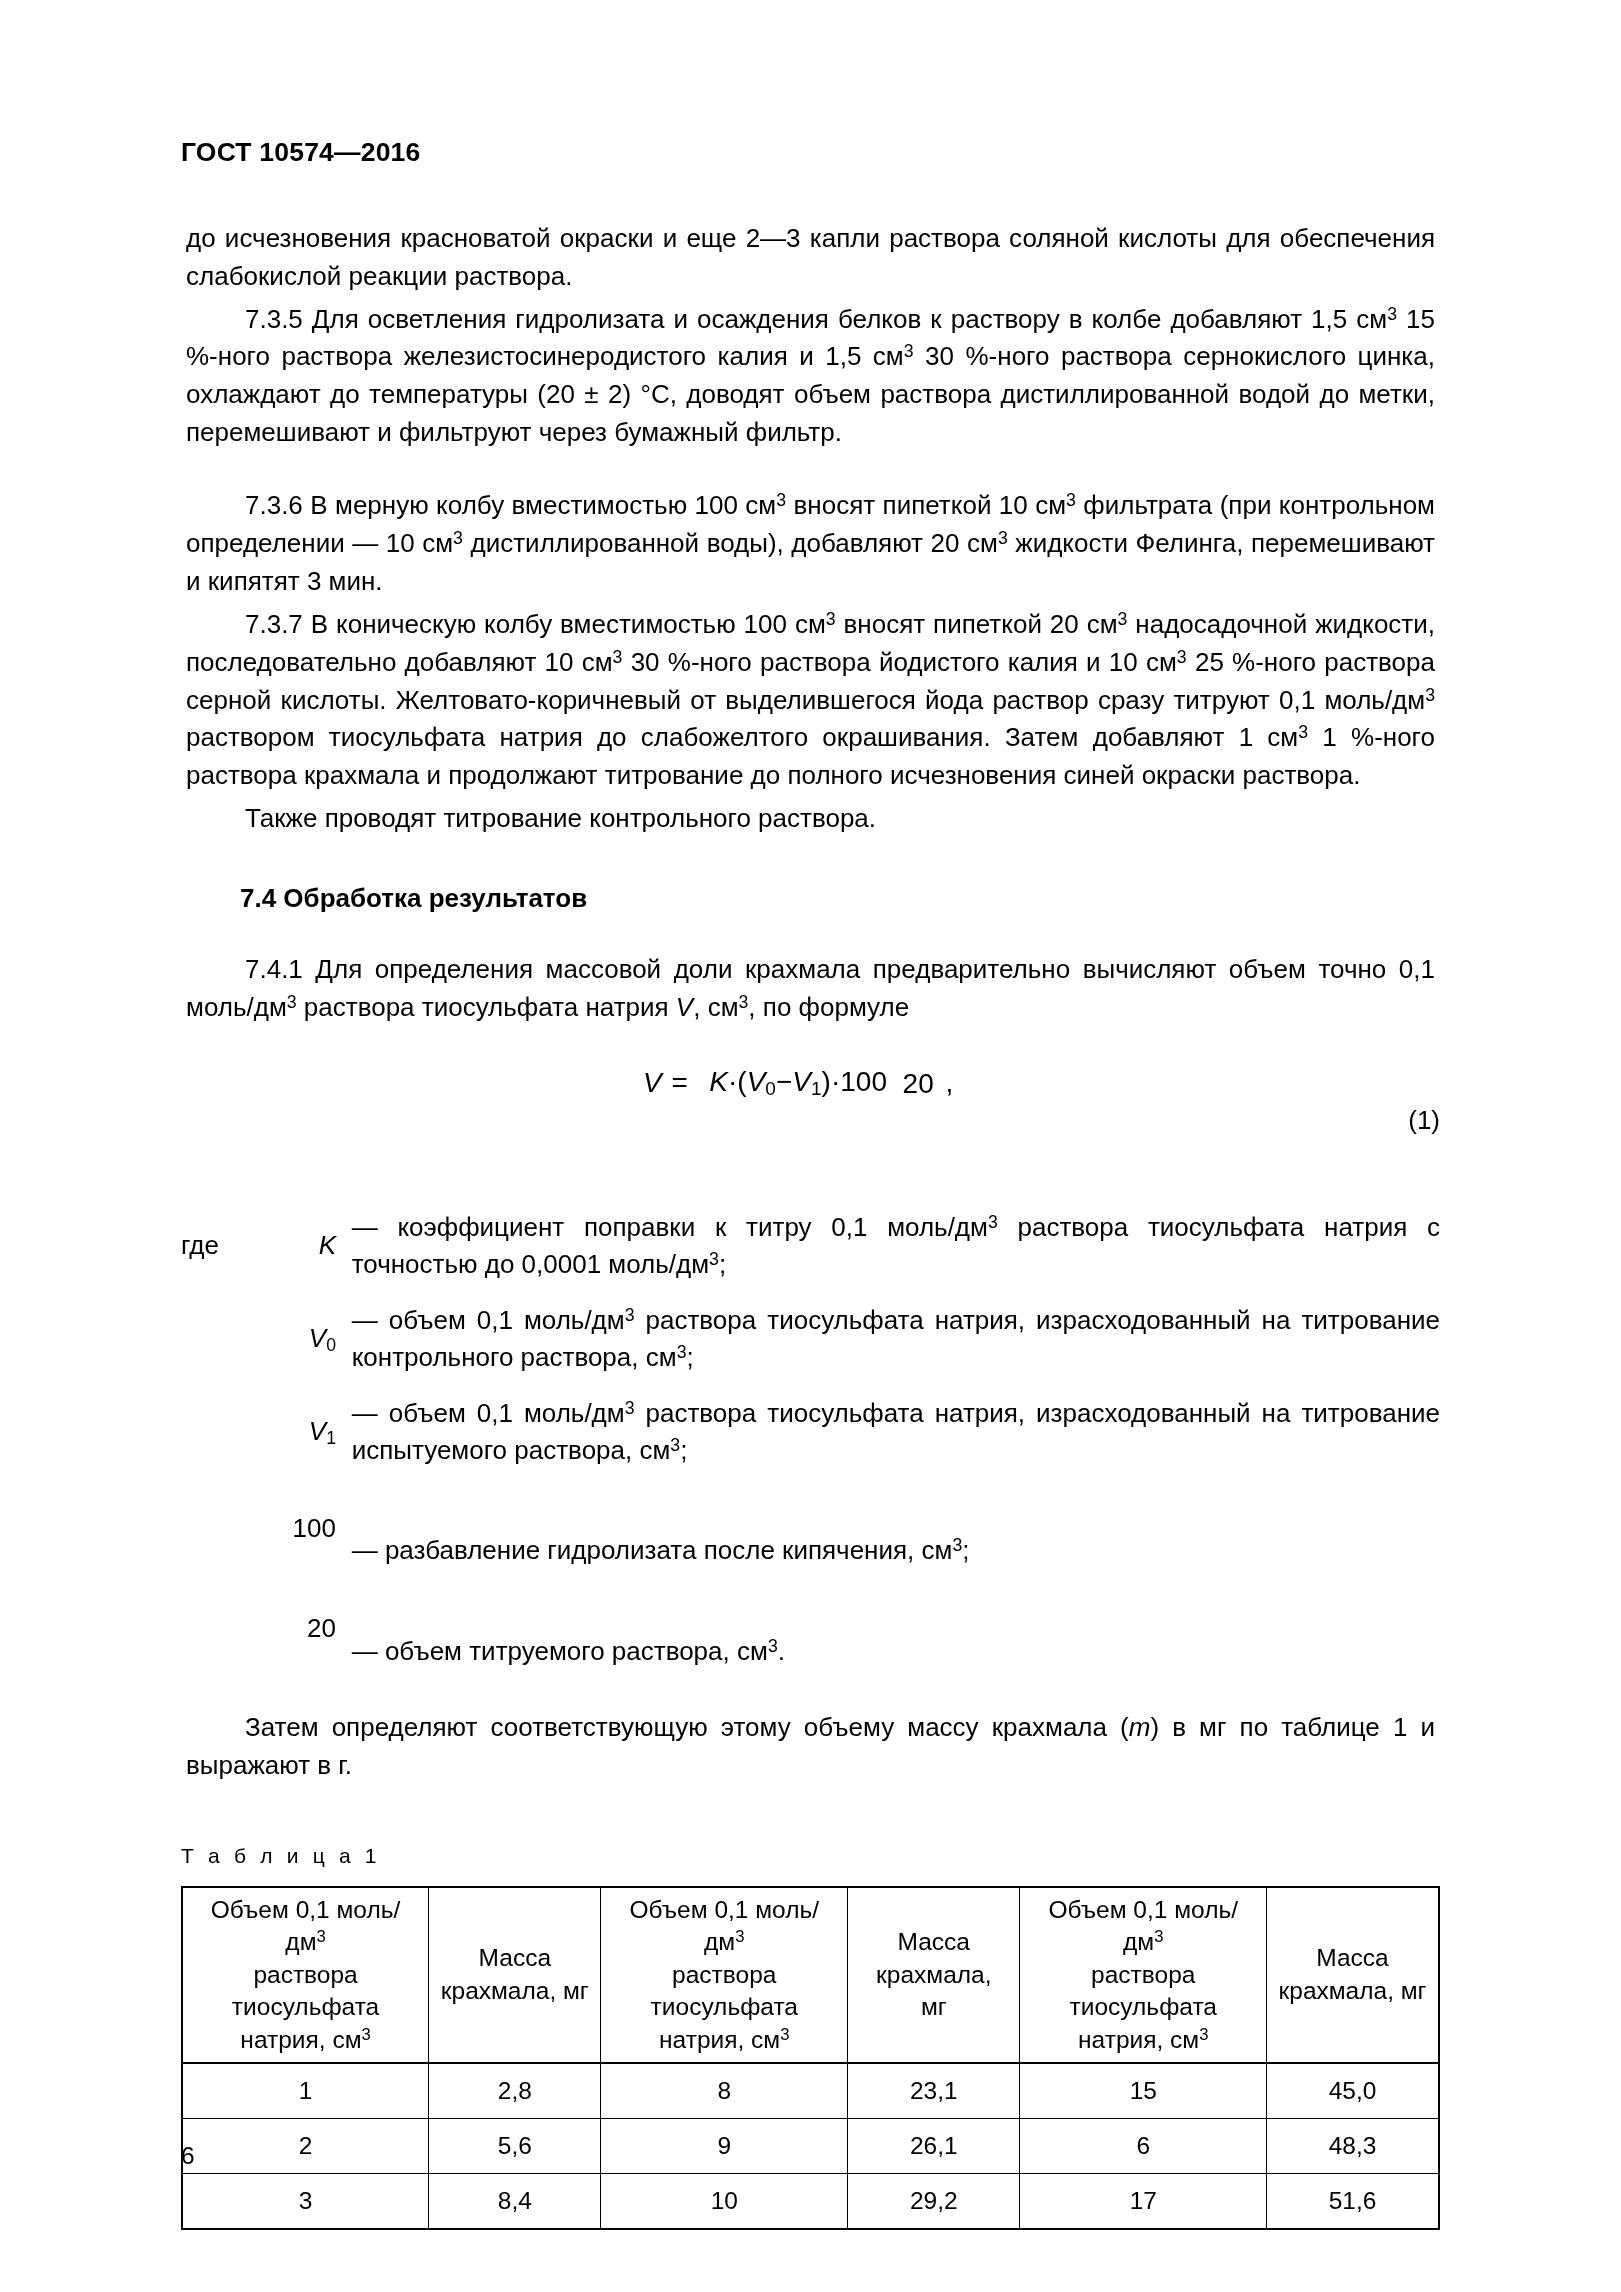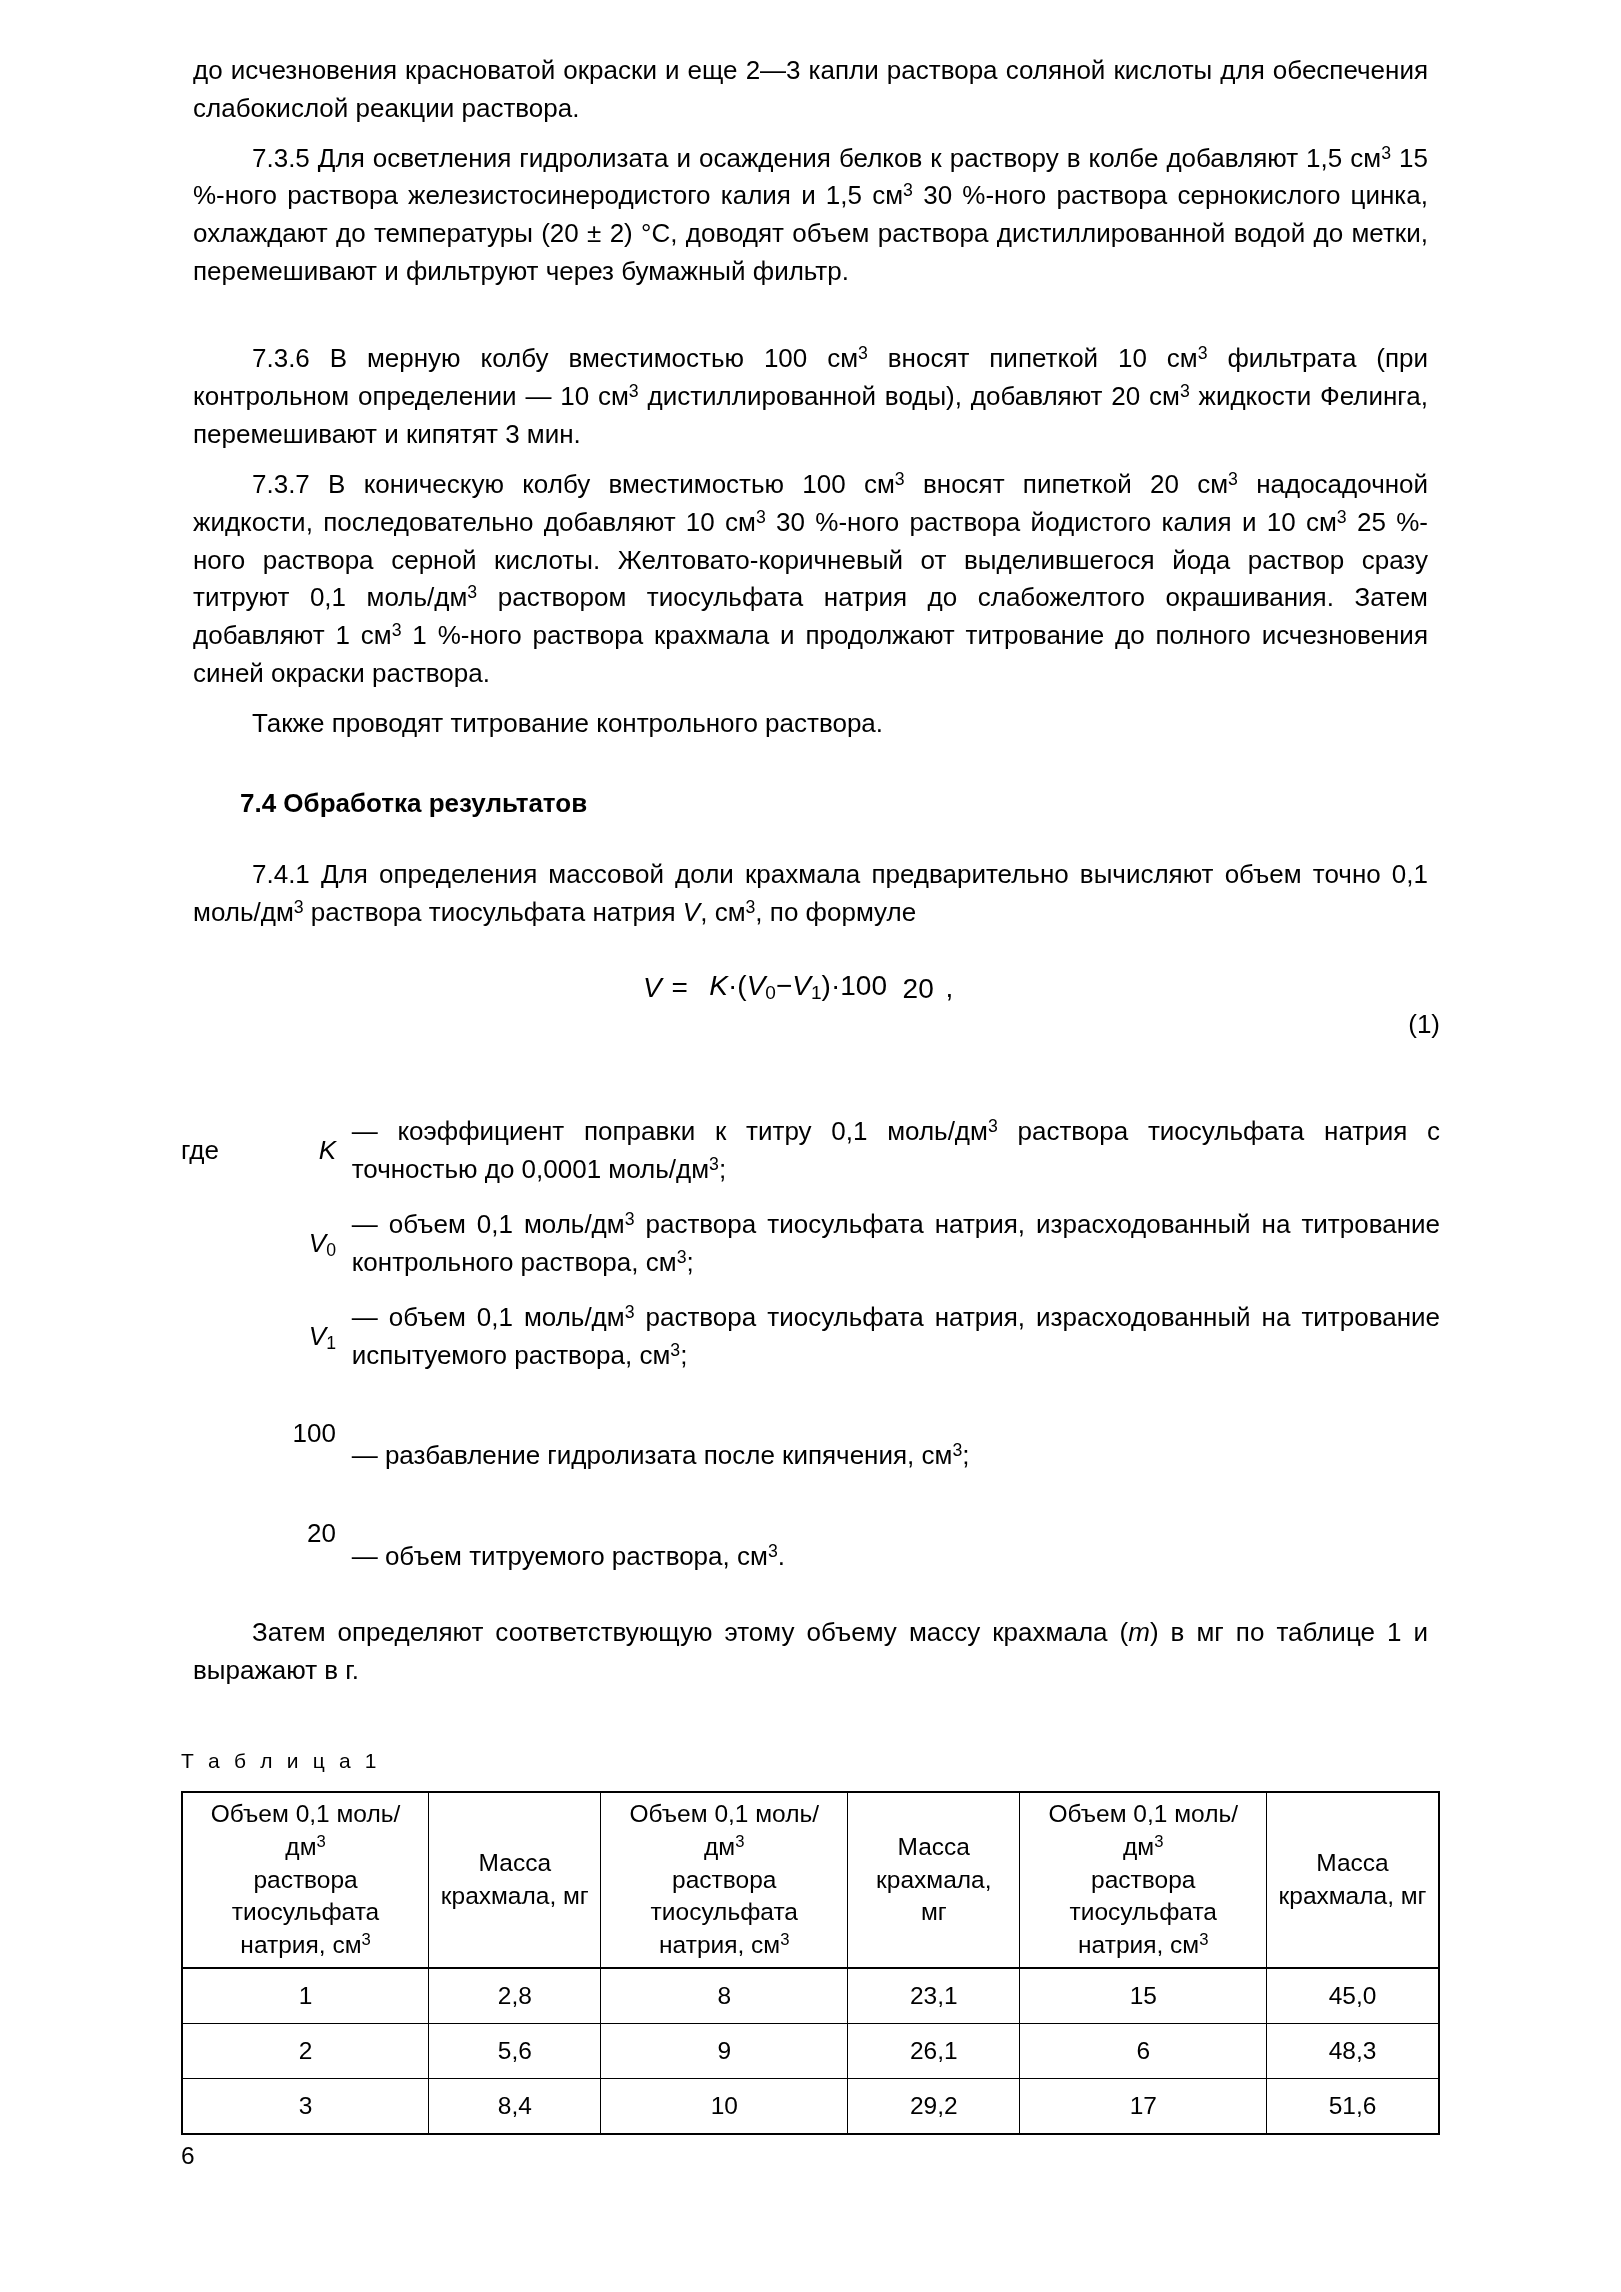--- a/index.html
+++ b/index.html
@@ -26,21 +26,21 @@
     top: 0;
     width: 1259px;
   }
   .doc-header {
     margin-top: 137px;
     font-size: 26.5px;
     font-weight: bold;
     letter-spacing: 0.2px;
   }
   p.body-text {
-    margin: 12px;
+    margin: 5px;
     font-size: 26px;
     line-height: 1.455;
     text-align: justify;
     text-justify: inter-word;
   }
   p.first-para {
     margin-top: 52px;
   }
   p.indent {
     text-indent: 59px;
@@ -193,20 +193,21 @@
     font-size: 24.5px;
   }
 </style>
 </head>
 <body>
 
 <div class="page">
 
   <div class="content">
 
+    <div class="doc-header">ГОСТ 10574—2016</div>
 
     <p class="body-text first-para">
       <span>до исчезновения красноватой окраски и еще 2—3 капли раствора соляной кислоты для обеспечения</span>
       <span>слабокислой реакции раствора.</span>
     </p>
 
     <p class="body-text indent">
       <span>7.3.5 Для осветления гидролизата и осаждения белков к раствору в колбе добавляют 1,5 см</span><sup>3</sup>
       <span>15 %-ного раствора железистосинеродистого калия и 1,5 см</span><sup>3</sup>
       <span>30 %-ного раствора сернокислого цинка, охлаждают до температуры (20 ± 2) °C, доводят объем раствора дистиллированной водой до метки, перемешивают и фильтруют через бумажный фильтр.</span>

